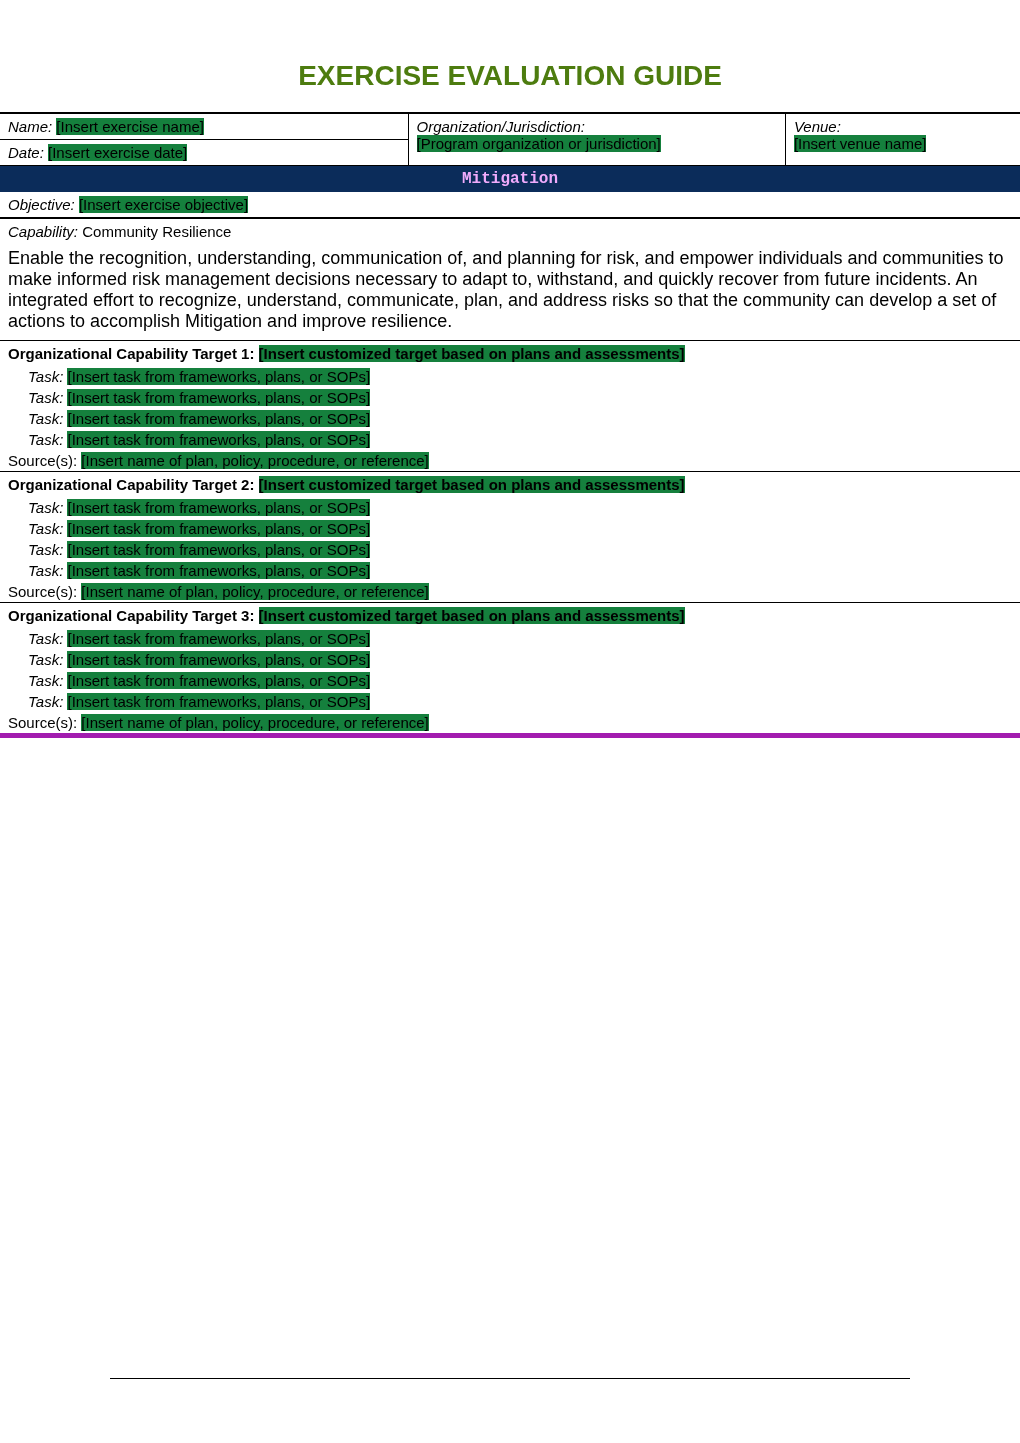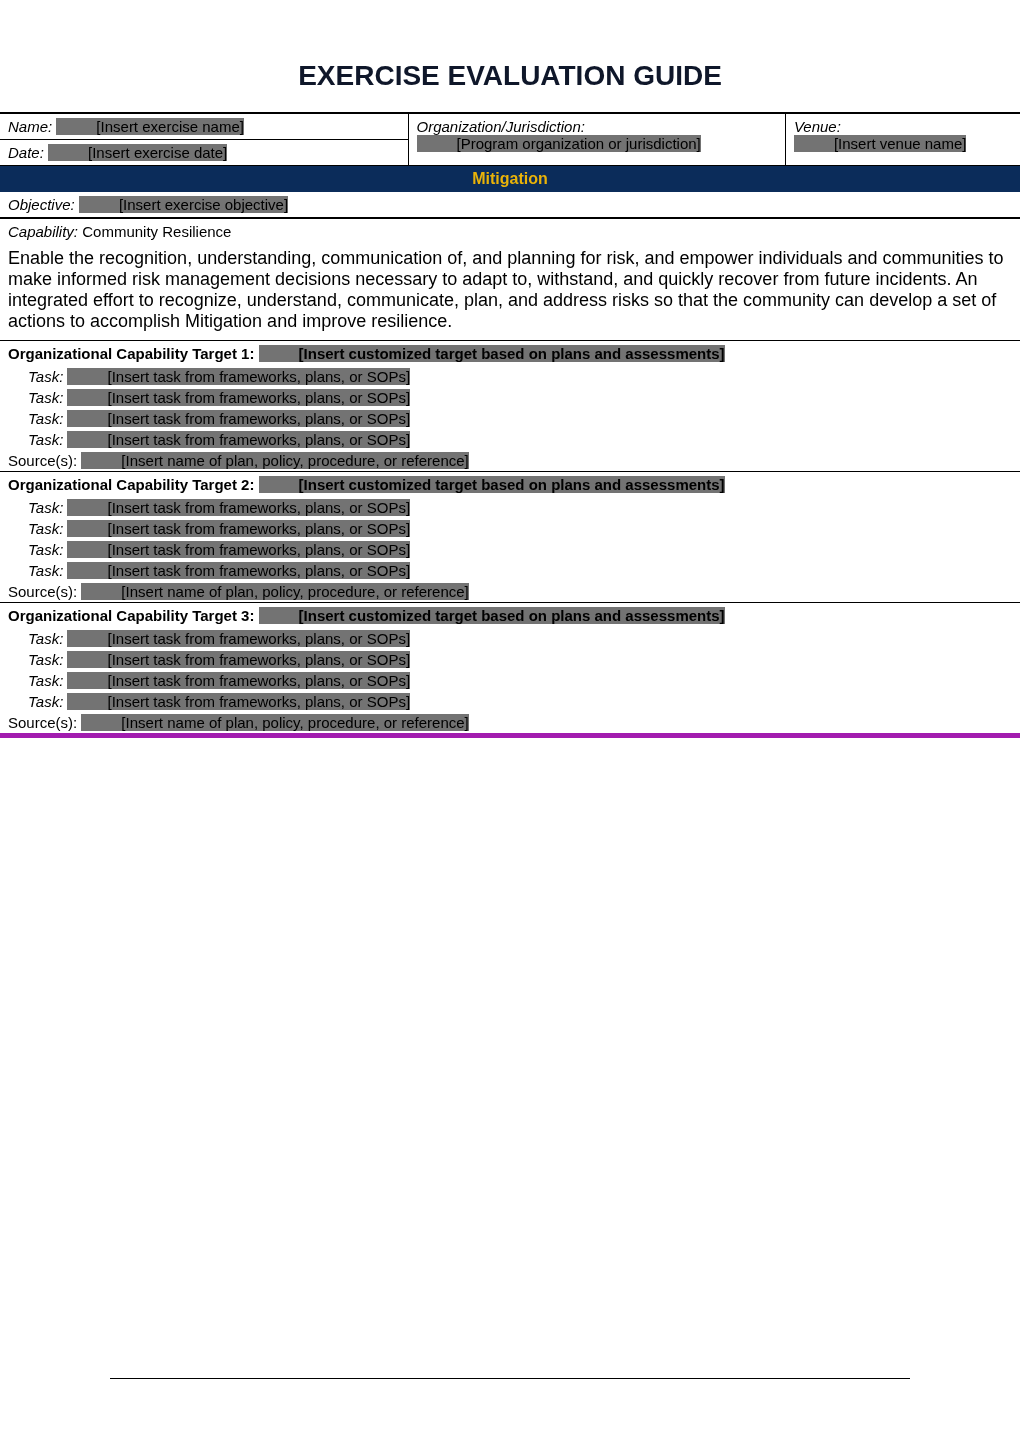--- a/index.html
+++ b/index.html
@@ -10,21 +10,21 @@
     body {
       font-family: Arial, sans-serif;
       background: #fff;
       width: 1020px;
       height: 1443px;
       position: relative;
       padding: 60px 0 0 0;
     }
     .title {
       text-align: center;
-      color: #0f172a;
+      color: #4d7c0f;
       font-size: 28px;
       font-weight: bold;
       font-variant: small-caps;
       margin-bottom: 20px;
     }
     .outer-table {
       border-collapse: collapse;
       width: 100%;
       border-top: 2px solid #000;
     }
@@ -37,30 +37,30 @@
       font-size: 15px;
       vertical-align: top;
     }
     .header-row td:first-child {
       border-left: none;
     }
     .italic-label {
       font-style: italic;
     }
     .placeholder {
-      background-color: #737373;
-      padding-left: 40px;
+      background-color: #15803d;
     }
     .mitigation-row td {
       background-color: #0b2c5a;
-      color: #eab308;
+      color: #f0abfc;
       text-align: center;
       font-weight: bold;
       padding: 4px;
       font-size: 16px;
+      font-family: Liberation Mono, monospace;
     }
     .objective-row td {
       padding: 4px 8px;
       font-size: 15px;
       border-bottom: 2px solid #000;
     }
     .capability-header {
       padding: 4px 8px;
       font-size: 15px;
     }

